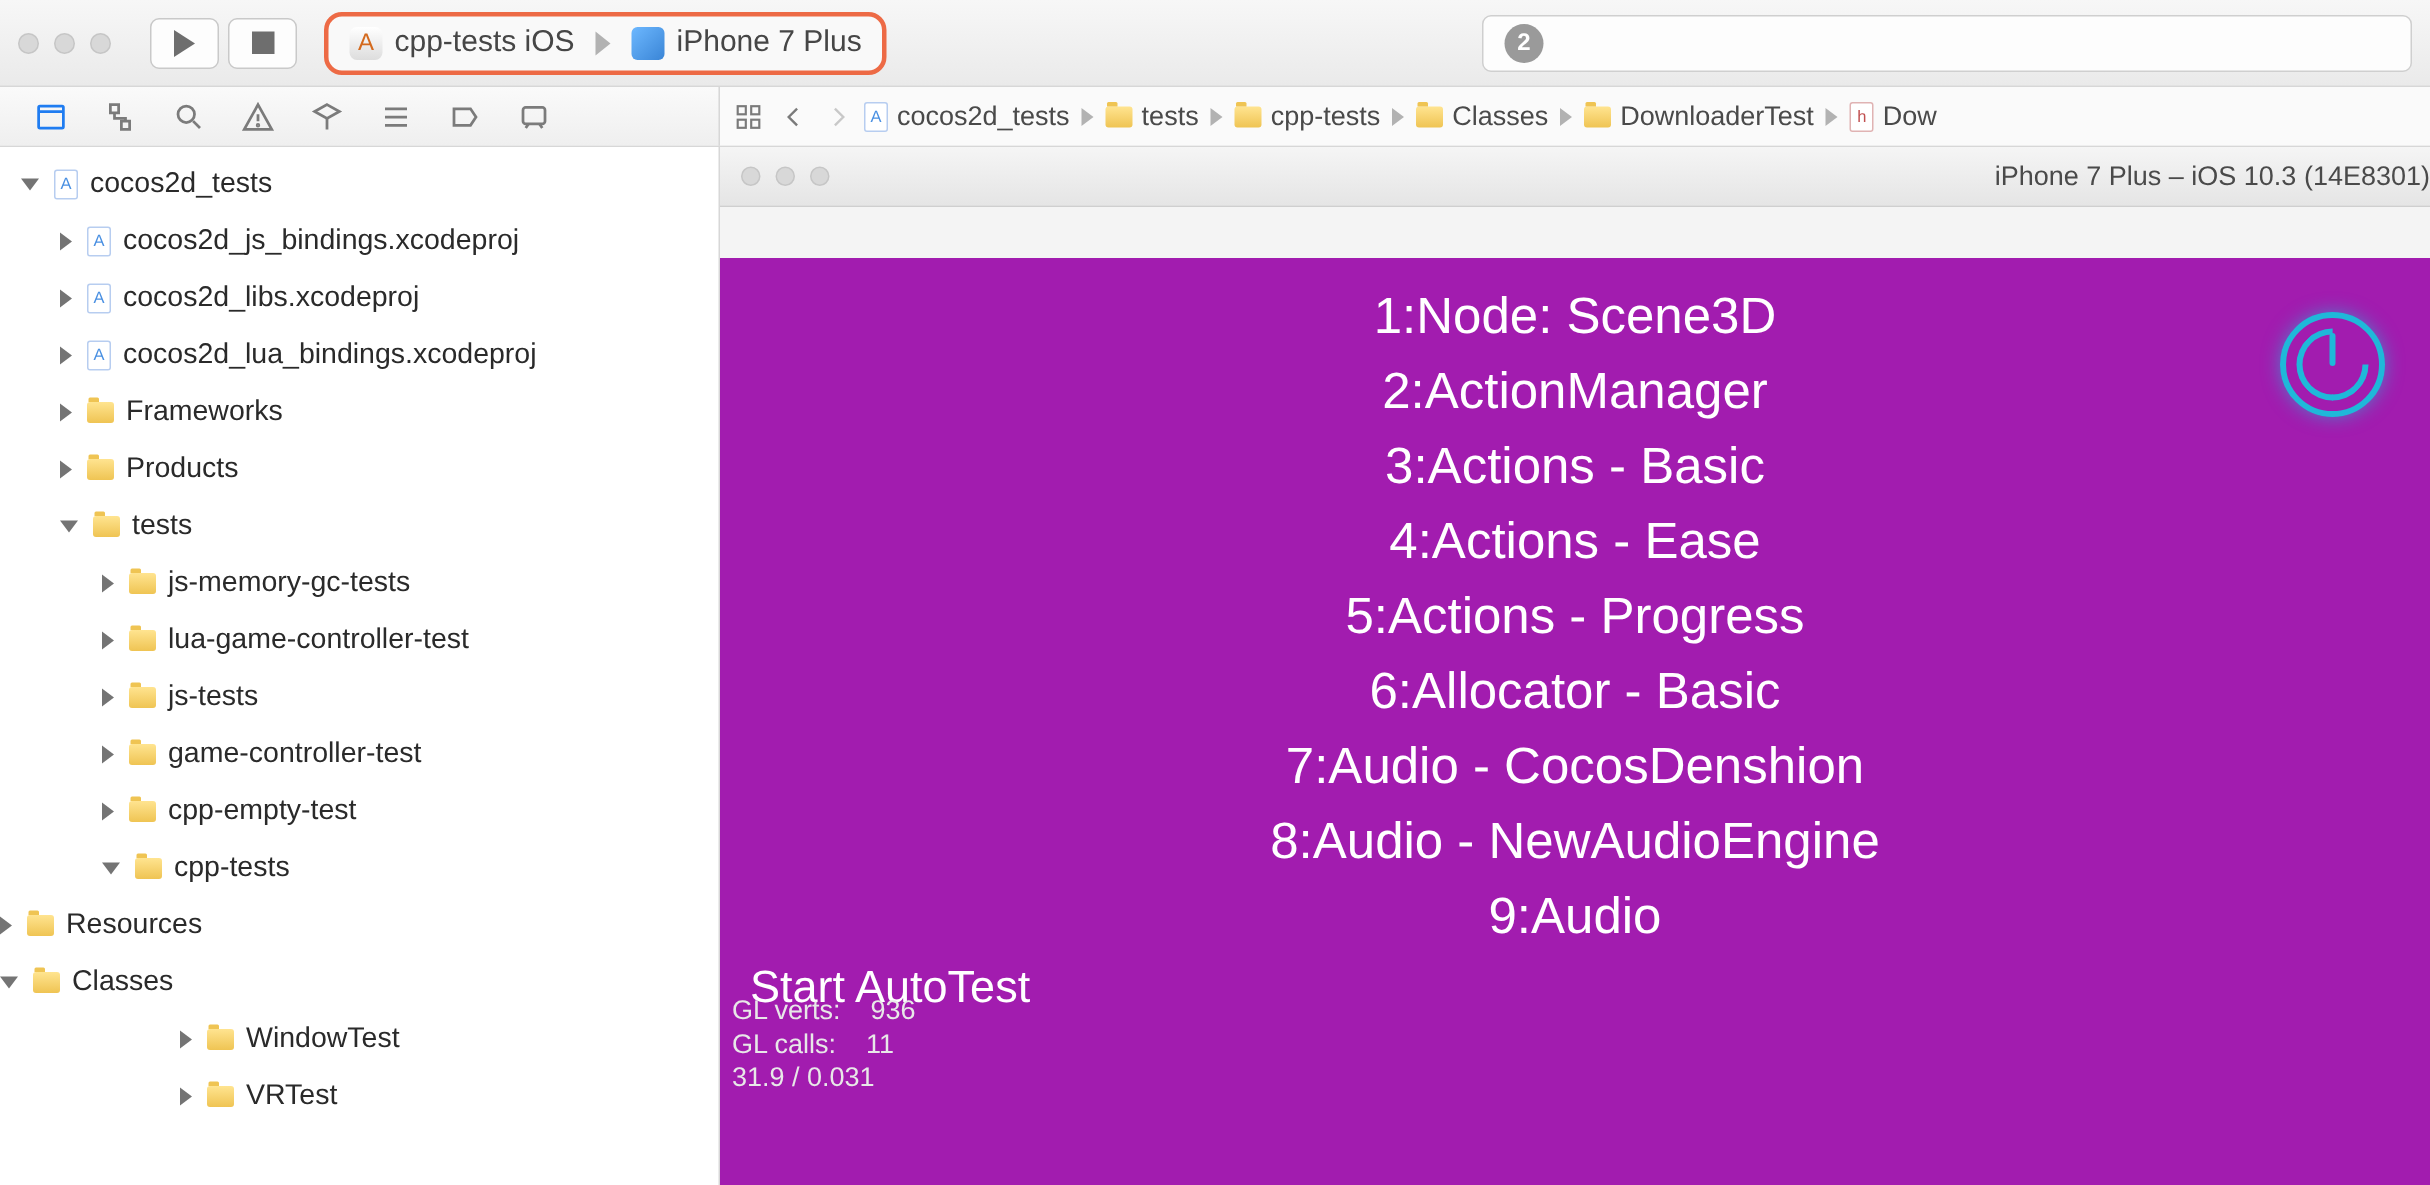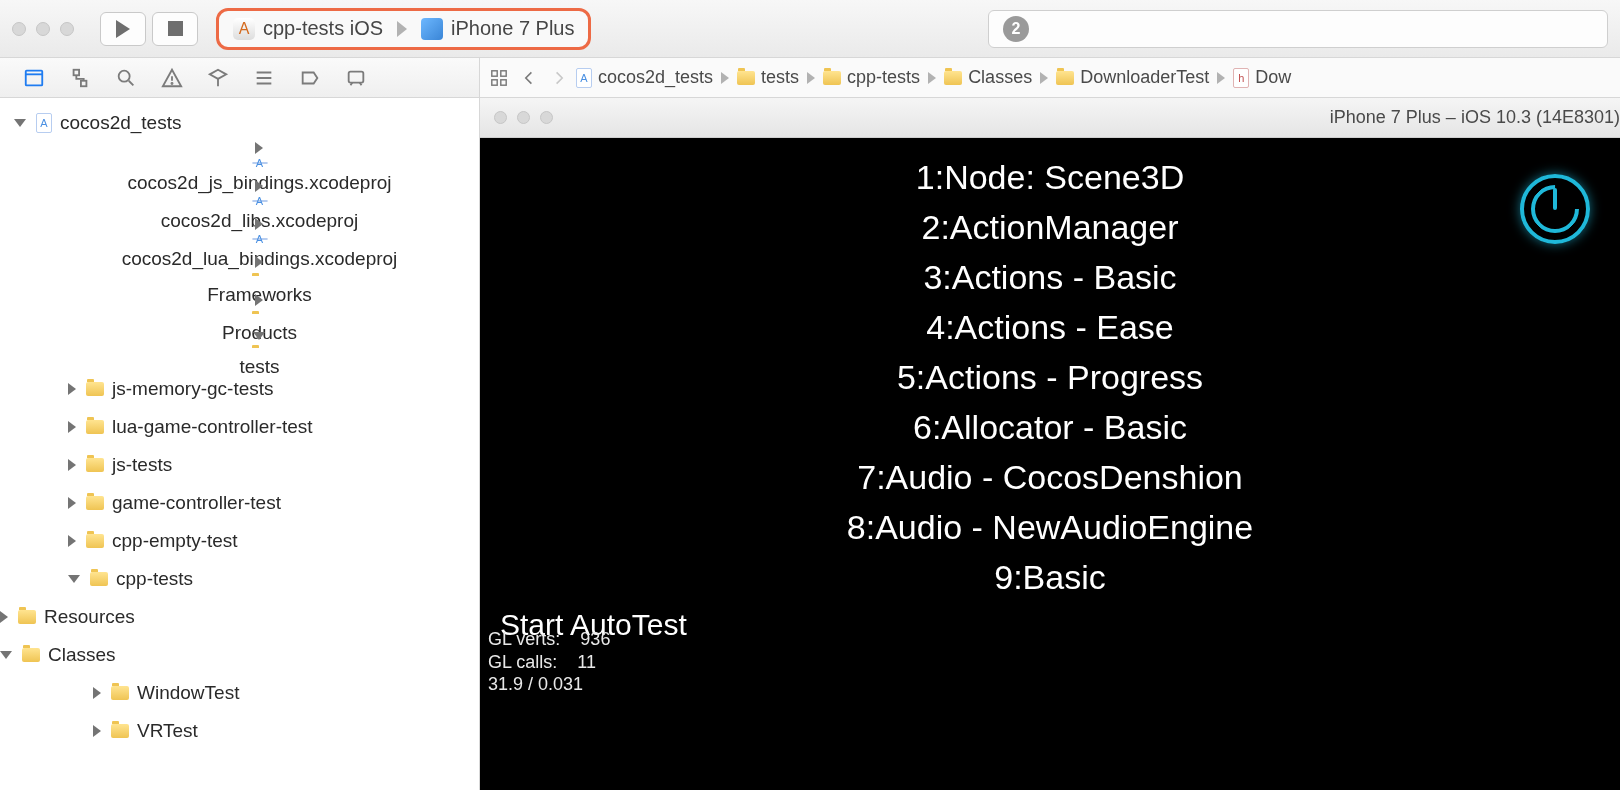--- a/index.html
+++ b/index.html
@@ -128,35 +128,35 @@
   .sidebar {
     width:480px;background:#fff;border-right:1px solid #d7d7d7;
     padding-top:6px;font-size:19px;color:#2a2a2a;overflow:hidden;
   }
   .tree-item{display:flex;align-items:center;height:38px;gap:8px;white-space:nowrap;}
   .disclosure{
     width:0;height:0;border-style:solid;margin-right:2px;
   }
   .disclosure.closed{border-width:6px 0 6px 8px;border-color:transparent transparent transparent #747474;}
   .disclosure.open{border-width:8px 6px 0 6px;border-color:#747474 transparent transparent transparent;}
-  .pad0{padding-left:14px;} .pad1{padding-left:40px;flex-direction:column;} .pad2{padding-left:68px;}
-  .pad3{} .pad4{padding-left:72px;margin-left:21px;}
+  .pad0{padding-left:14px;} .pad1{padding-left:40px;} .pad2{padding-left:68px;}
+  .pad3{} .pad4{padding-left:120px;}
 
   
   .editor{flex:1;background:#f4f4f4;display:flex;flex-direction:column;overflow:hidden;}
   .sim-titlebar{
     height:40px;display:flex;align-items:center;justify-content:flex-end;
     background:linear-gradient(#f5f5f5,#e5e5e5);border-bottom:1px solid #cfcfcf;
     position:relative;font-size:18px;color:#4a4a4a;
   }
   .sim-traffic{position:absolute;left:14px;display:flex;gap:10px;}
   .sim-traffic .traffic-light{width:13px;height:13px;}
 
   .sim-screen{
-    flex:1;background:#000000;color:#fff;position:relative;overflow:hidden;
+    flex:1;background:#a21caf;color:#fff;position:relative;overflow:hidden;margin-top:34px;
   }
   .menu-list{
     position:absolute;left:0;right:0;top:6px;text-align:center;
     font-size:34px;line-height:1.0;
   }
   .menu-list div{margin:16px 0;}
   .start-auto{
     position:absolute;left:20px;top:470px;font-size:30px;color:#fff;
   }
   .gl-stats{
@@ -423,21 +423,21 @@
     <div class="sim-screen">
       <div class="menu-list" id="menu">
           <div>1:Node: Scene3D</div>
           <div>2:ActionManager</div>
           <div>3:Actions - Basic</div>
           <div>4:Actions - Ease</div>
           <div>5:Actions - Progress</div>
           <div>6:Allocator - Basic</div>
           <div>7:Audio - CocosDenshion</div>
           <div>8:Audio - NewAudioEngine</div>
-          <div>9:Basic</div>
+          <div>9:Audio</div>
         </div>
       <div class="start-auto">Start AutoTest</div>
       <div class="gl-stats">GL verts:    936
 GL calls:    11
 31.9 / 0.031</div>
       <div class="power-btn"></div>
     </div>
   </div>
 </div>
 

